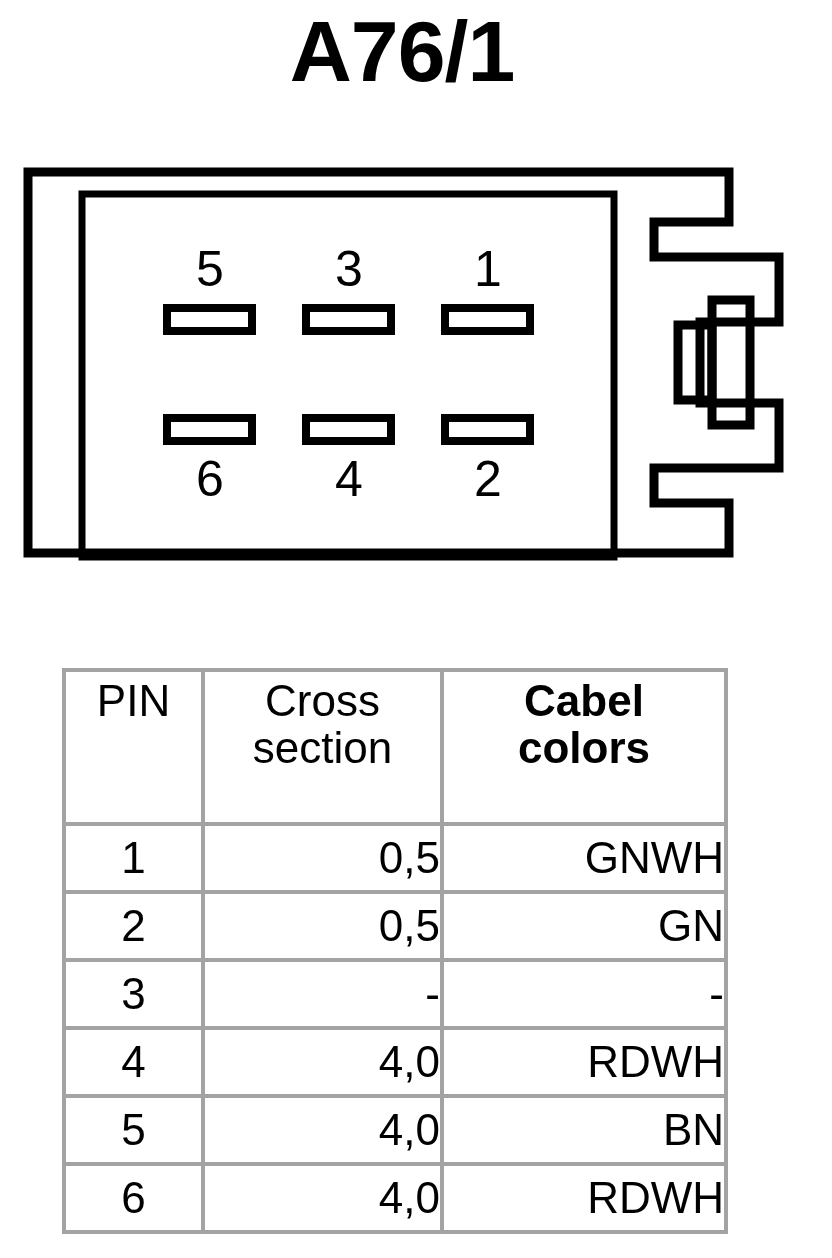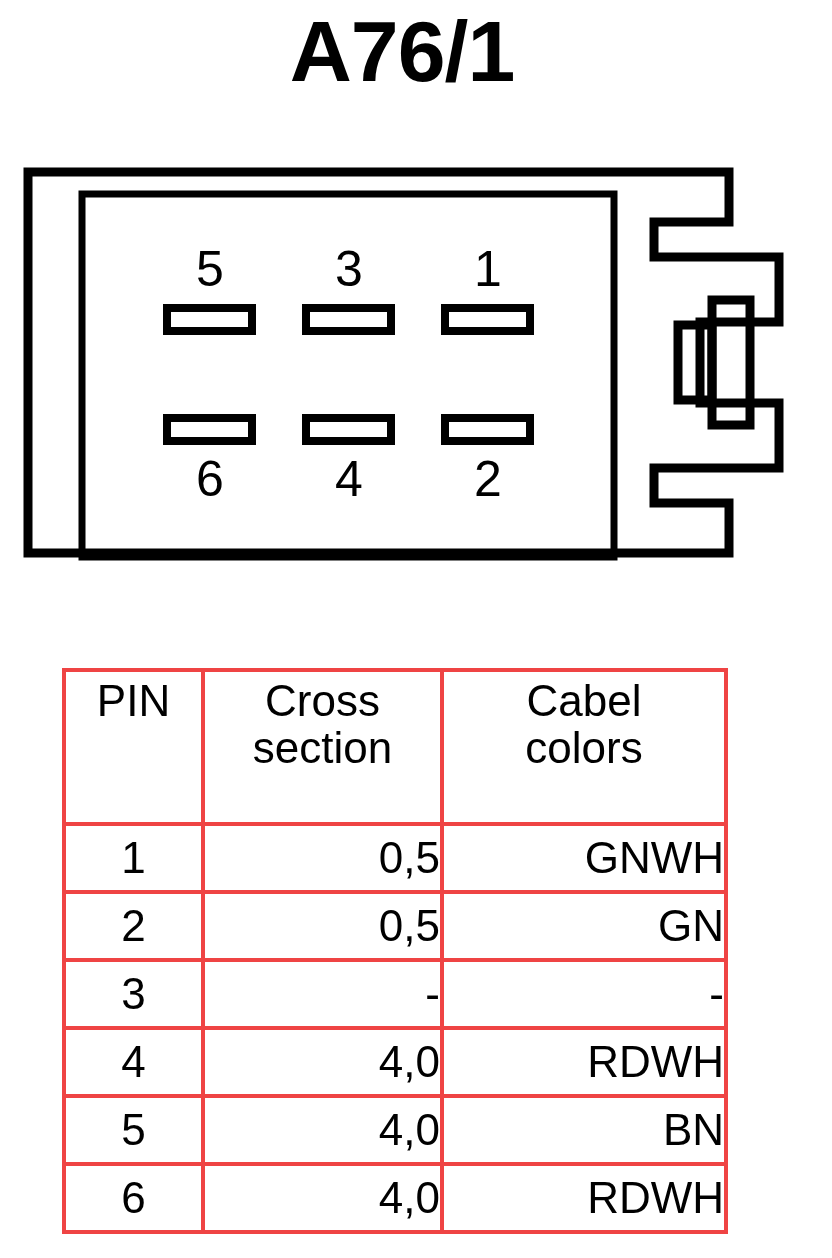--- a/index.html
+++ b/index.html
@@ -53,30 +53,30 @@
   
   #pin-table {
     position: absolute;
     left: 62px;
     top: 668px;
     width: 650px;
     border-collapse: collapse;
     table-layout: fixed;
   }
   #pin-table td, #pin-table th {
-    border: 4px solid #ef4444;
+    border: 4px solid #a3a3a3;
     font-size: 44px;
     font-weight: normal;
     padding: 0;
     vertical-align: middle;
     line-height: 1.06;
   }
   #pin-table .col-pin   { width: 135px; }
   #pin-table .col-cross { width: 235px; }
-  #pin-table .col-color { width: 280px; }
+  #pin-table .col-color { width: 280px; font-weight: bold; }
 
   #pin-table thead th {
     height: 144px;
     text-align: center;
     font-weight: normal;
   }
   #pin-table thead th.h-pin {
     vertical-align: top;
     padding-top: 6px;
   }

